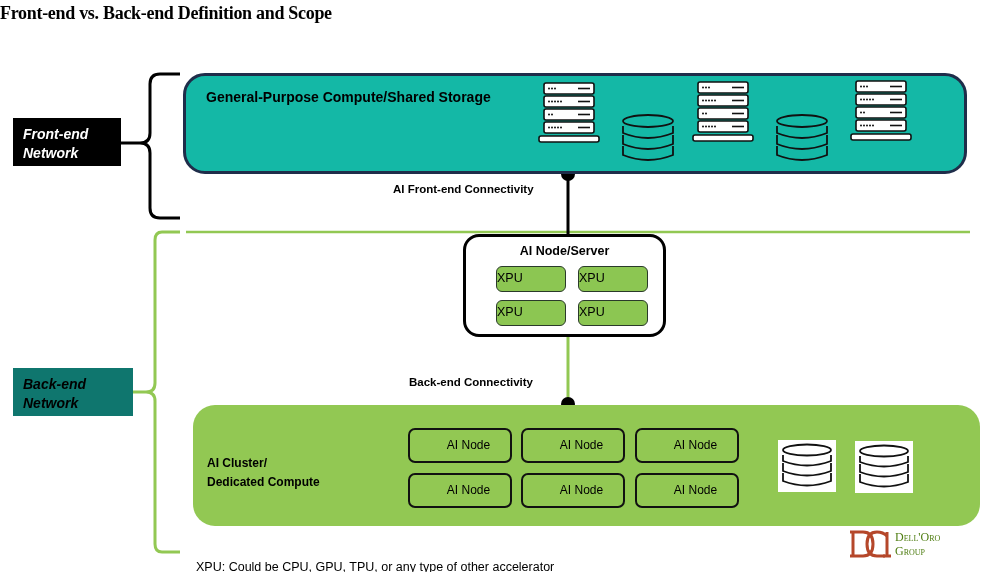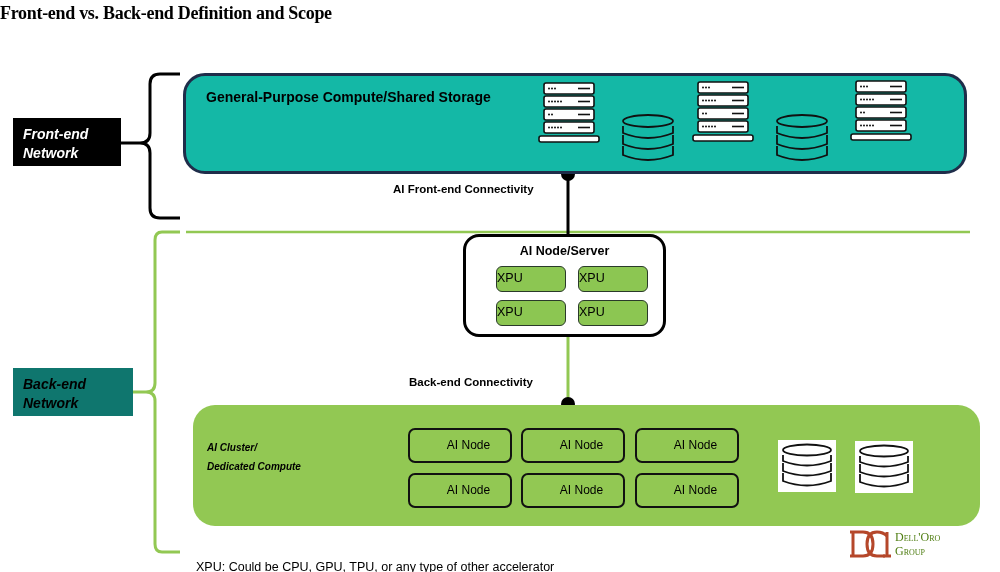--- a/index.html
+++ b/index.html
@@ -42,21 +42,21 @@
       position: absolute; width: 70px; height: 26px; background: #8cc652;
       border: 1.5px solid #2a3a2a; border-radius: 6px;
       font-size: 12.5px; text-align: left; line-height: 23px;
     }
 
     
     .cluster {
       left: 193px; top: 405px; width: 787px; height: 121px;
       background: #92c853; border-radius: 22px;
     }
-    .cluster-title { position: absolute; left: 14px; top: 33px; font-weight: bold; font-size: 10px; line-height: 19px; font-style: italic; }
+    .cluster-title { position: absolute; left: 14px; top: 49px; font-weight: bold; font-size: 12px; line-height: 19px; }
     .ainode {
       position: absolute; width: 104px; height: 35px;
       border: 2.5px solid #111; border-radius: 7px;
       font-size: 12px; text-align: center; line-height: 30px; padding-left: 17px;
     }
     .db-tile { position: absolute; background: #fff; width: 58px; height: 52px; }
 
     .footnote { left: 196px; top: 560px; font-size: 12.5px; }
 
     .logo { left: 849px; top: 528px; width: 120px; height: 34px; }

